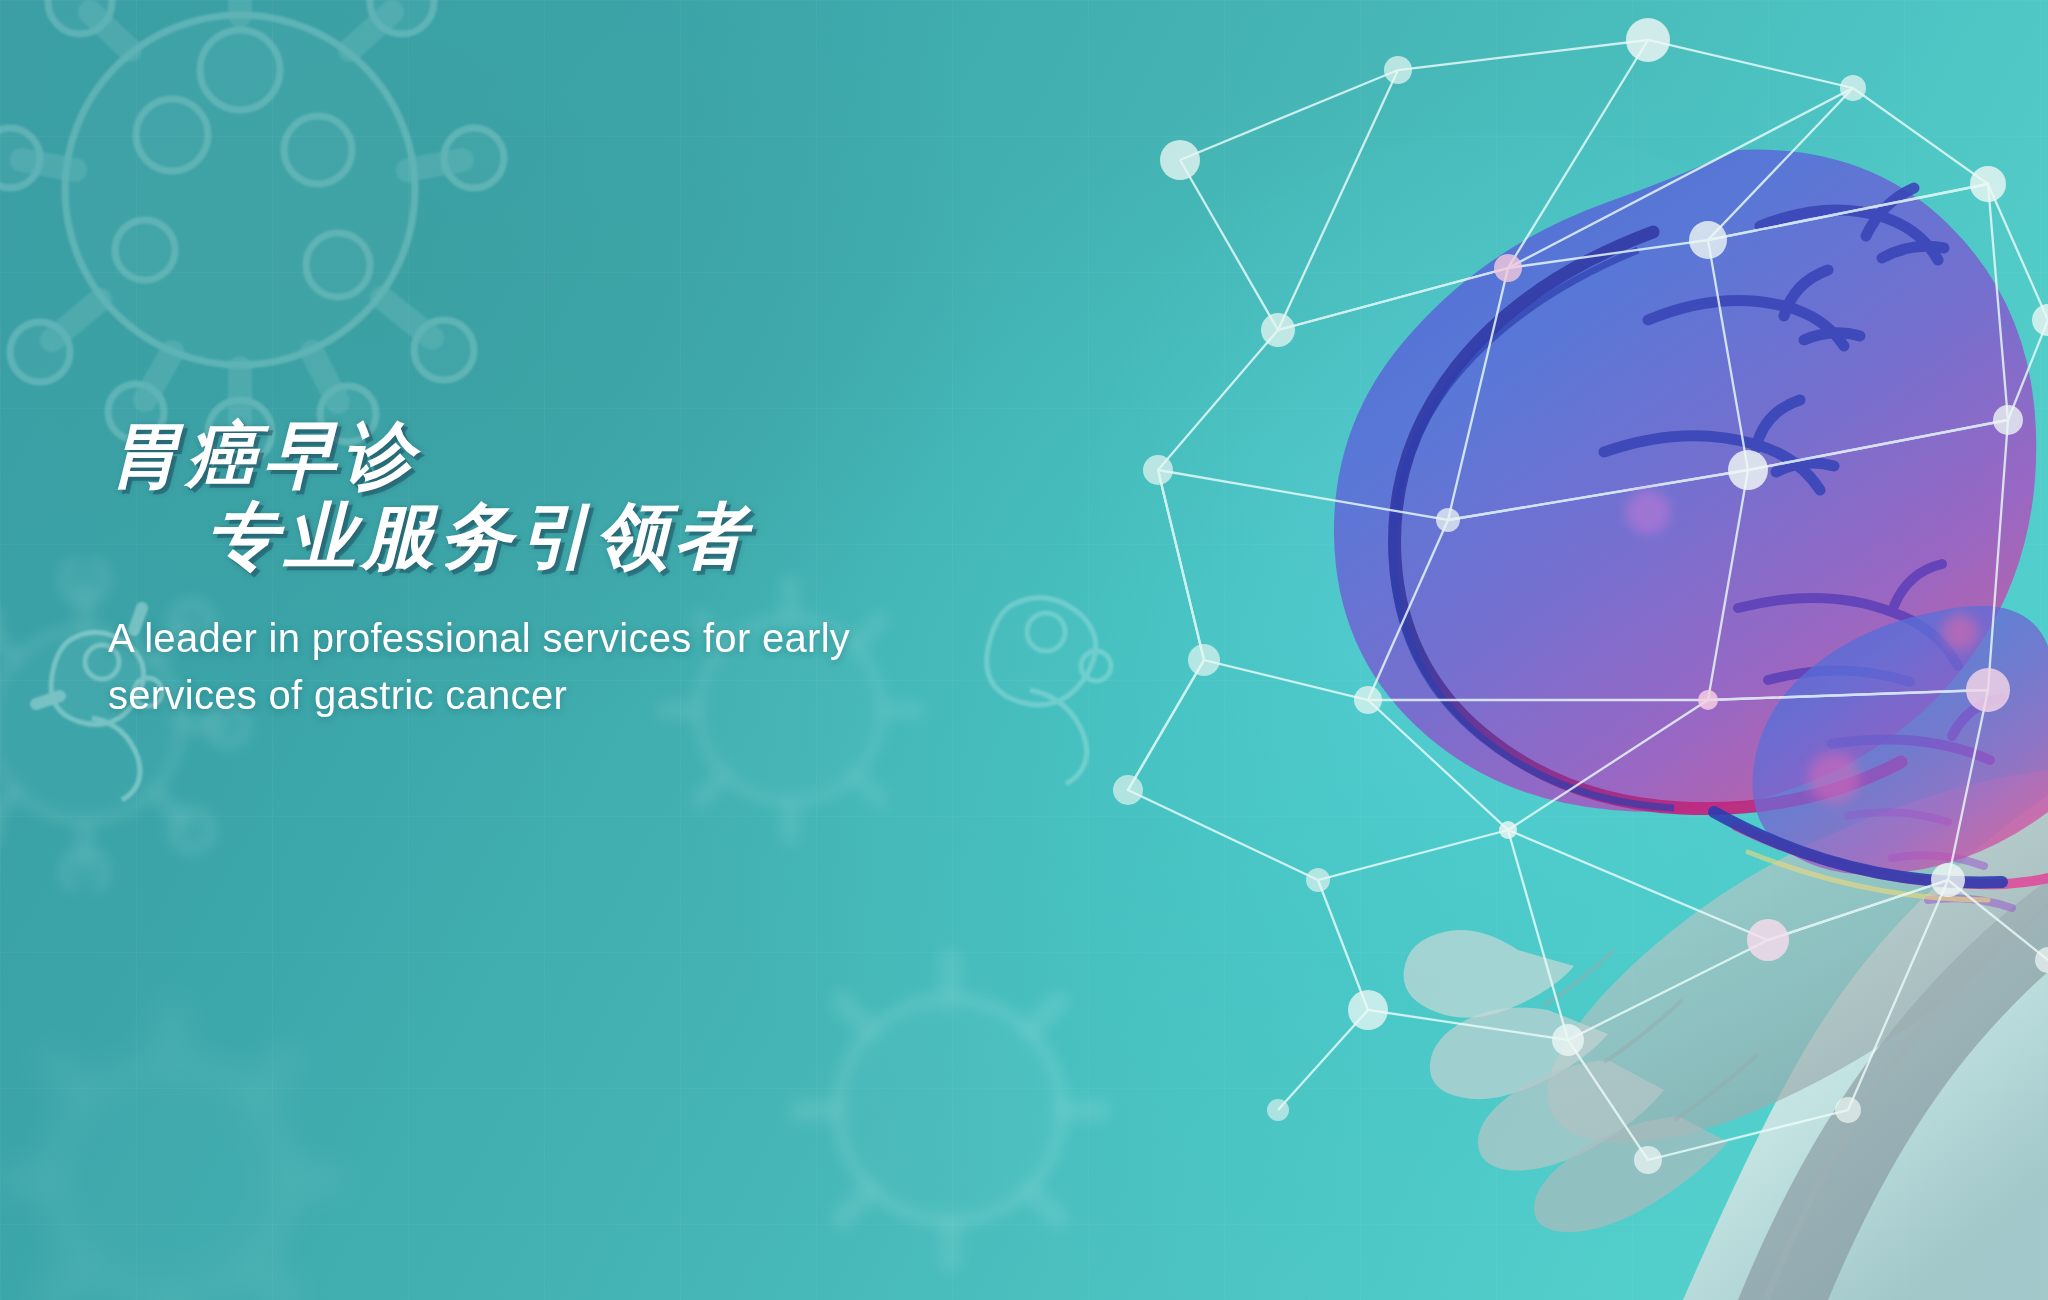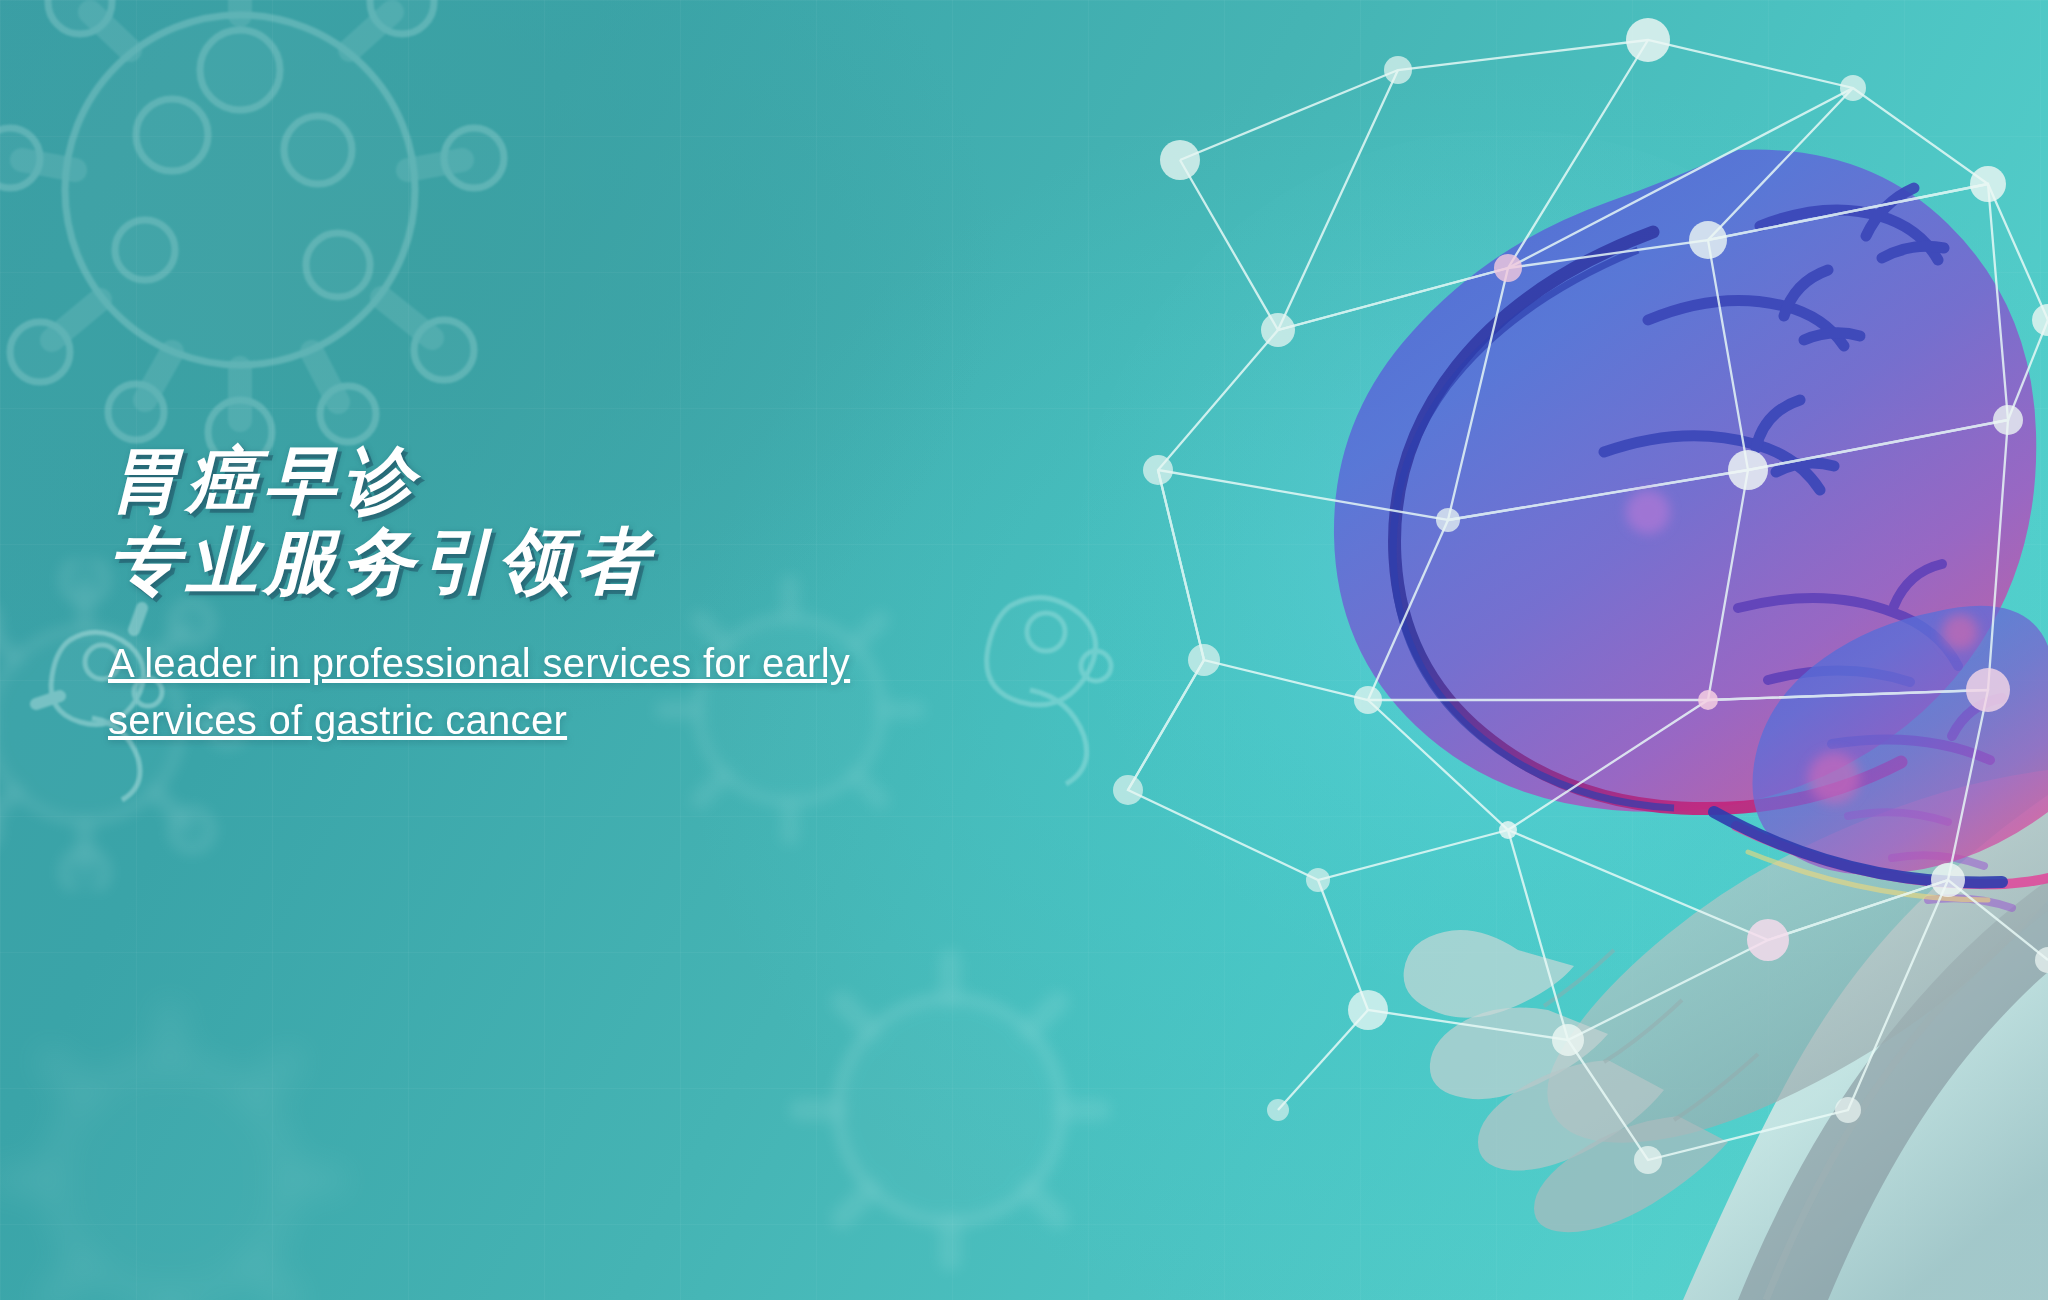--- a/index.html
+++ b/index.html
@@ -28,47 +28,46 @@
 
   
   .virus { position:absolute; opacity:.30; pointer-events:none; }
   .virus.blurA { filter: blur(1.2px); }
   .virus.blurB { filter: blur(7px); opacity:.24; }
   .virus.blurC { filter: blur(16px); opacity:.18; }
 
   
   .copy {
     position:absolute;
-    left:108px; top:440px;
+    left:108px; top:415px;
     z-index:12;
   }
   .headline {
     color:#ffffff;
     font-size:72px;
     line-height:1.12;
     font-weight:bold;
     font-style:italic;
     letter-spacing:6px;
     text-shadow:
       4px 4px 0 rgba(23,63,84,0.42),
       2px 2px 6px rgba(18,58,76,0.35);
     white-space:nowrap;
   }
-  .headline .l2 { display:block; }
+  .headline .l2 { display:block;text-align:center; }
 
   .subtitle {
     margin-top:34px;
     color:#ffffff;
     font-size:40px;
     line-height:1.42;
     font-weight:400;
     letter-spacing:.3px;
     text-shadow: 0 2px 7px rgba(20,70,88,0.32);
     max-width:1010px;
-    text-decoration:underline;
   }
   .subtitle .sl { display:block; }
 
   
   .art { position:absolute; right:0; top:0; width:1100px; height:1300px; z-index:8; }
   .art svg { position:absolute; inset:0; width:100%; height:100%; }
 </style>
 </head>
 <body>
 

